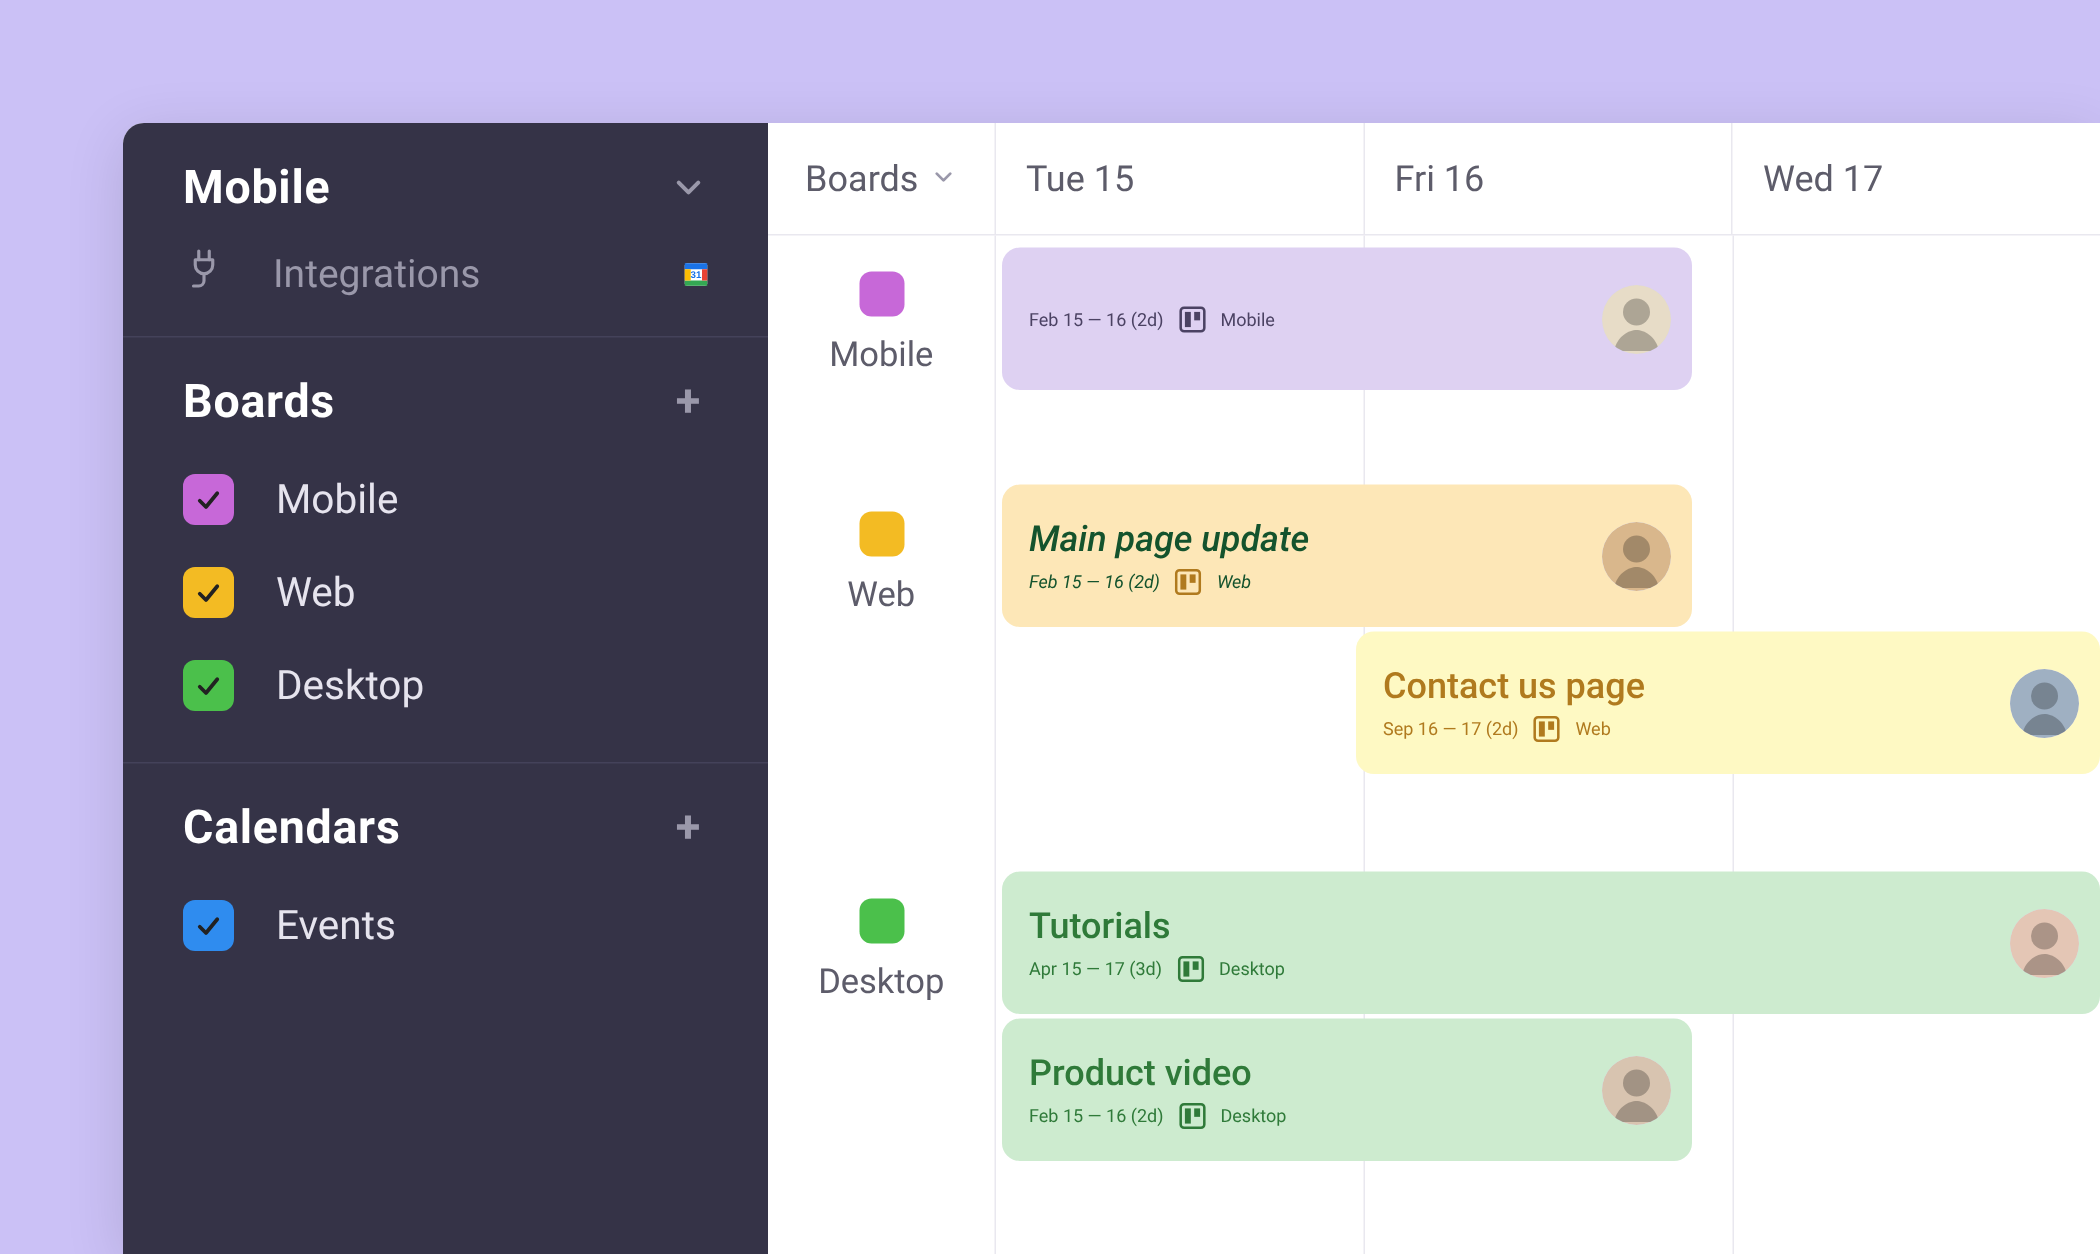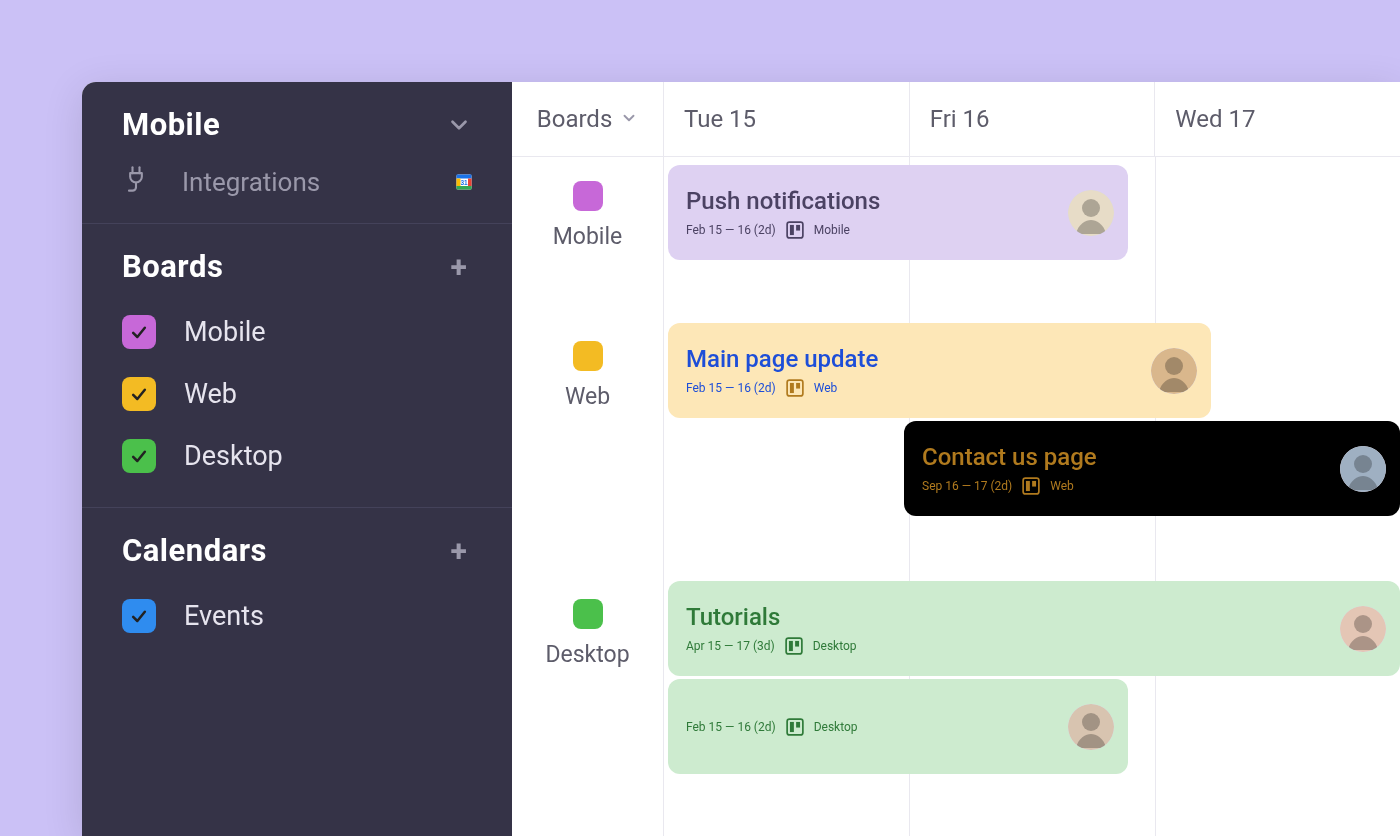--- a/index.html
+++ b/index.html
@@ -311,61 +311,60 @@
           <div class="row-label" style="height: 240px;">
             <span class="swatch" style="background:#4bc04b"></span>
             <span>Desktop</span>
           </div>
         </div>
       <div class="timeline" id="timeline">
           <div class="grid-col-line" style="left: 245.333px;"></div>
           <div class="grid-col-line" style="left: 490.667px;"></div>
           <div class="card" style="background: rgb(222, 209, 242); color: rgb(75, 66, 99); top: 8px; left: 4px; width: 460px;">
             <div class="card-text">
-              <div class="card-title">Push notifications</div>
               <div class="card-meta">
                 <span>Feb 15  — 16 (2d)</span>
                 <span class="board-icon" style="color:#4b4263">
                   <svg viewBox="0 0 16 16" width="18" height="18">
                     <rect x="1" y="1" width="14" height="14" rx="2" fill="none" stroke="currentColor" stroke-width="1.5"></rect>
                     <rect x="3.5" y="3.5" width="3.5" height="9" fill="currentColor"></rect>
                     <rect x="9" y="3.5" width="3.5" height="5" fill="currentColor"></rect>
                   </svg>
                 </span>
                 <span>Mobile</span>
               </div>
             </div>
             <div class="avatar"><svg viewBox="0 0 46 46">
                 <circle cx="23" cy="23" r="23" fill="#e7dcc7"></circle>
                 <circle cx="23" cy="18" r="9" fill="rgba(0,0,0,0.25)"></circle>
                 <path d="M8 44c2-10 10-14 15-14s13 4 15 14" fill="rgba(0,0,0,0.25)"></path>
               </svg></div>
           </div>
-          <div class="card" style="background: rgb(253, 231, 183); color: #1d4ed8; top: 166px; left: 4px; width: 543px;">
+          <div class="card" style="background: rgb(253, 231, 183); color: #14532d; top: 166px; left: 4px; width: 460px; font-style: italic;">
             <div class="card-text">
               <div class="card-title">Main page update</div>
               <div class="card-meta">
                 <span>Feb 15  — 16 (2d)</span>
                 <span class="board-icon" style="color:#b07a1e">
                   <svg viewBox="0 0 16 16" width="18" height="18">
                     <rect x="1" y="1" width="14" height="14" rx="2" fill="none" stroke="currentColor" stroke-width="1.5"></rect>
                     <rect x="3.5" y="3.5" width="3.5" height="9" fill="currentColor"></rect>
                     <rect x="9" y="3.5" width="3.5" height="5" fill="currentColor"></rect>
                   </svg>
                 </span>
                 <span>Web</span>
               </div>
             </div>
             <div class="avatar"><svg viewBox="0 0 46 46">
                 <circle cx="23" cy="23" r="23" fill="#d9b78c"></circle>
                 <circle cx="23" cy="18" r="9" fill="rgba(0,0,0,0.25)"></circle>
                 <path d="M8 44c2-10 10-14 15-14s13 4 15 14" fill="rgba(0,0,0,0.25)"></path>
               </svg></div>
           </div>
-          <div class="card" style="background: #000000; color: rgb(176, 122, 30); top: 264px; left: 240px; width: 496px; text-align: right;">
+          <div class="card" style="background: #fef9c3; color: rgb(176, 122, 30); top: 264px; left: 240px; width: 496px; text-align: right;">
             <div class="card-text">
               <div class="card-title">Contact us page</div>
               <div class="card-meta">
                 <span>Sep 16  — 17 (2d)</span>
                 <span class="board-icon" style="color:#b07a1e">
                   <svg viewBox="0 0 16 16" width="18" height="18">
                     <rect x="1" y="1" width="14" height="14" rx="2" fill="none" stroke="currentColor" stroke-width="1.5"></rect>
                     <rect x="3.5" y="3.5" width="3.5" height="9" fill="currentColor"></rect>
                     <rect x="9" y="3.5" width="3.5" height="5" fill="currentColor"></rect>
                   </svg>
@@ -395,20 +394,21 @@
               </div>
             </div>
             <div class="avatar"><svg viewBox="0 0 46 46">
                 <circle cx="23" cy="23" r="23" fill="#e4c6b5"></circle>
                 <circle cx="23" cy="18" r="9" fill="rgba(0,0,0,0.25)"></circle>
                 <path d="M8 44c2-10 10-14 15-14s13 4 15 14" fill="rgba(0,0,0,0.25)"></path>
               </svg></div>
           </div>
           <div class="card" style="background: rgb(205, 235, 207); color: rgb(47, 122, 57); top: 522px; left: 4px; width: 460px;">
             <div class="card-text">
+              <div class="card-title">Product video</div>
               <div class="card-meta">
                 <span>Feb 15  — 16 (2d)</span>
                 <span class="board-icon" style="color:#2f7a39">
                   <svg viewBox="0 0 16 16" width="18" height="18">
                     <rect x="1" y="1" width="14" height="14" rx="2" fill="none" stroke="currentColor" stroke-width="1.5"></rect>
                     <rect x="3.5" y="3.5" width="3.5" height="9" fill="currentColor"></rect>
                     <rect x="9" y="3.5" width="3.5" height="5" fill="currentColor"></rect>
                   </svg>
                 </span>
                 <span>Desktop</span>

